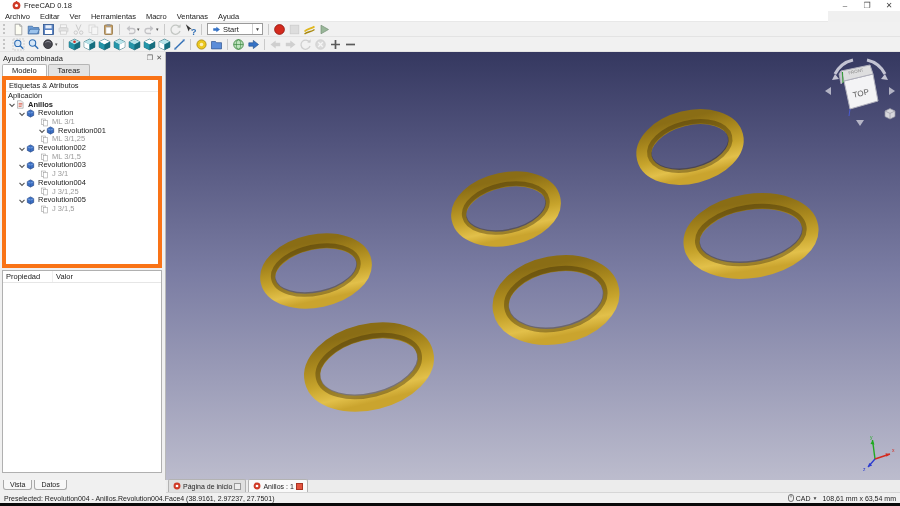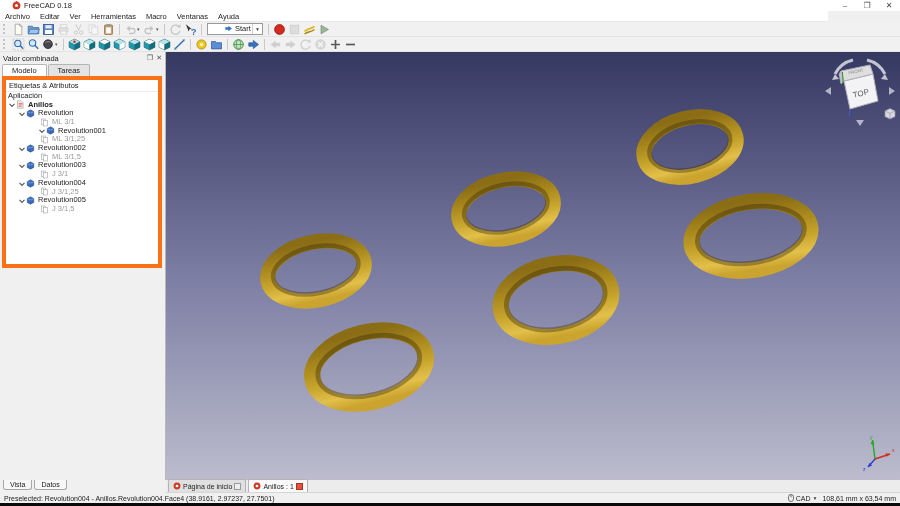--- a/index.html
+++ b/index.html
@@ -17,22 +17,22 @@
   
   .tbrow{position:absolute;left:0;width:900px;height:15px;background:#f1f1f1;display:flex;
          align-items:center;padding-left:2px;box-sizing:border-box;border-bottom:1px solid #e3e3e3;}
   #tb1{top:22px;} #tb2{top:37px;}
   .tbhandle{width:3px;height:10px;border-left:2px dotted #c4c4c4;margin:0 3px 0 1px;}
   .tbbtn{width:15px;height:13px;display:flex;align-items:center;justify-content:center;position:relative;}
   .tbbtn svg{display:block;}
   .tbbtn.disabled{opacity:.38;filter:grayscale(.9);}
   .dd{font-size:5px;color:#555;margin-left:-1px;width:5px;}
   .tbsep{width:1px;height:11px;background:#c9c9c9;margin:0 3px;}
-  .combo{display:flex;align-items:flex-start;width:56px;height:12px;background:#fff;border:1px solid #9a9a9a;
-         font-size:7.5px;padding-left:16px;box-sizing:border-box;margin:0 2px;}
+  .combo{display:flex;align-items:center;width:56px;height:12px;background:#fff;border:1px solid #9a9a9a;
+         font-size:7.5px;padding-left:4px;box-sizing:border-box;margin:0 2px;}
   .combo .cicon{width:9px;height:9px;margin-right:2px;}
   .combo .carrow{margin-left:auto;width:9px;border-left:1px solid #d0d0d0;text-align:center;font-size:5px;color:#444;line-height:10px;}
   
   #dock{position:absolute;left:0;top:52px;width:166px;height:428px;background:#f0f0f0;
         border-right:1px solid #b9b9b9;box-sizing:border-box;}
   .dockheader{height:12px;display:flex;align-items:center;font-size:7.5px;padding:0 3px;}
   .dockheader .dicons{margin-left:auto;display:flex;gap:3px;align-items:center;}
   .dico{font-size:7px;color:#555;line-height:8px;}
   .docktabs{height:12px;display:flex;padding-left:2px;align-items:flex-end;font-size:7.5px;}
   .dtab{padding:0 9px;height:11px;line-height:11px;border:1px solid #b5b5b5;border-bottom:none;
@@ -357,21 +357,21 @@
       </div>
       <div class="tbbtn">
         <svg width="13" height="13" viewBox="0 0 13 13">
           <path d="M2 6.5h9" stroke="#5a5a5a" stroke-width="1.7"></path>
         </svg>
       </div>
     </div>
 
   <div id="dock">
     <div class="dockheader">
-      <span>Valor combinada</span>
+      <span>Ayuda combinada</span>
       <span class="dicons">
         <span class="dico">❐</span>
         <span class="dico">✕</span>
       </span>
     </div>
     <div class="docktabs" id="docktabs">
         <span class="dtab active">Modelo</span>
         <span class="dtab">Tareas</span>
       </div>
     <div class="treebox" id="treebox">
@@ -497,20 +497,26 @@
         </div>
         <div class="trow" style="padding-left: 26px;">
           <span class="exp"></span>
           <span class="ticon"><svg width="9" height="9" viewBox="0 0 13 13">
               <rect x="2" y="1.5" width="6" height="8" fill="#fff" stroke="#9a9a9a" stroke-width=".8"></rect>
               <rect x="5" y="3.5" width="6" height="8" fill="#fff" stroke="#9a9a9a" stroke-width=".8"></rect>
             </svg></span>
           <span class="tlabel gray">J 3/1,5</span>
         </div>
       </div>
+    <div class="propbox">
+      <div class="prophead">
+        <span class="pc1">Propiedad</span>
+        <span class="pc2">Valor</span>
+      </div>
+    </div>
   </div>
 
   <div id="viewport" style="background: linear-gradient(rgb(53, 56, 96) 0%, rgb(80, 82, 123) 20%, rgb(123, 125, 163) 52%, rgb(188, 188, 205) 100%);">
     <svg id="scene" width="734" height="428" viewBox="0 0 734 428">
       <defs>
         <linearGradient id="goldg" x1="0" y1="0" x2="0" y2="1">
           <stop offset="0" stop-color="#8a6d15"></stop>
           <stop offset="0.3" stop-color="#a8871d"></stop>
           <stop offset="0.6" stop-color="#c7a42c"></stop>
           <stop offset="0.84" stop-color="#e2c04a"></stop>

